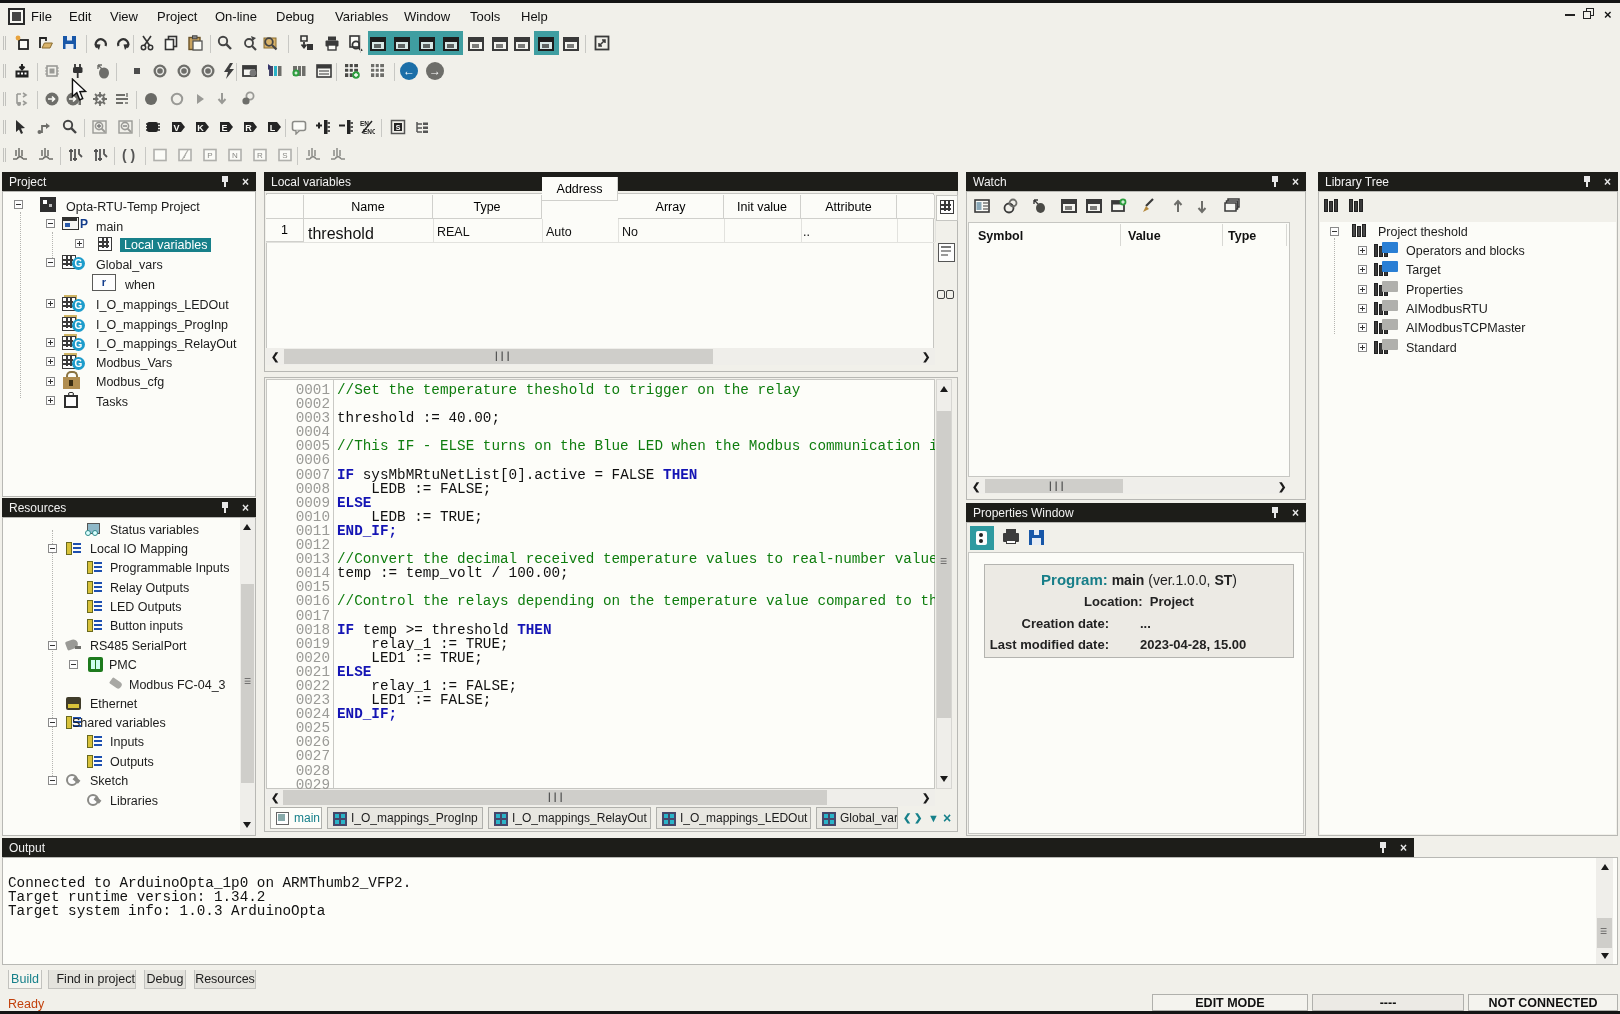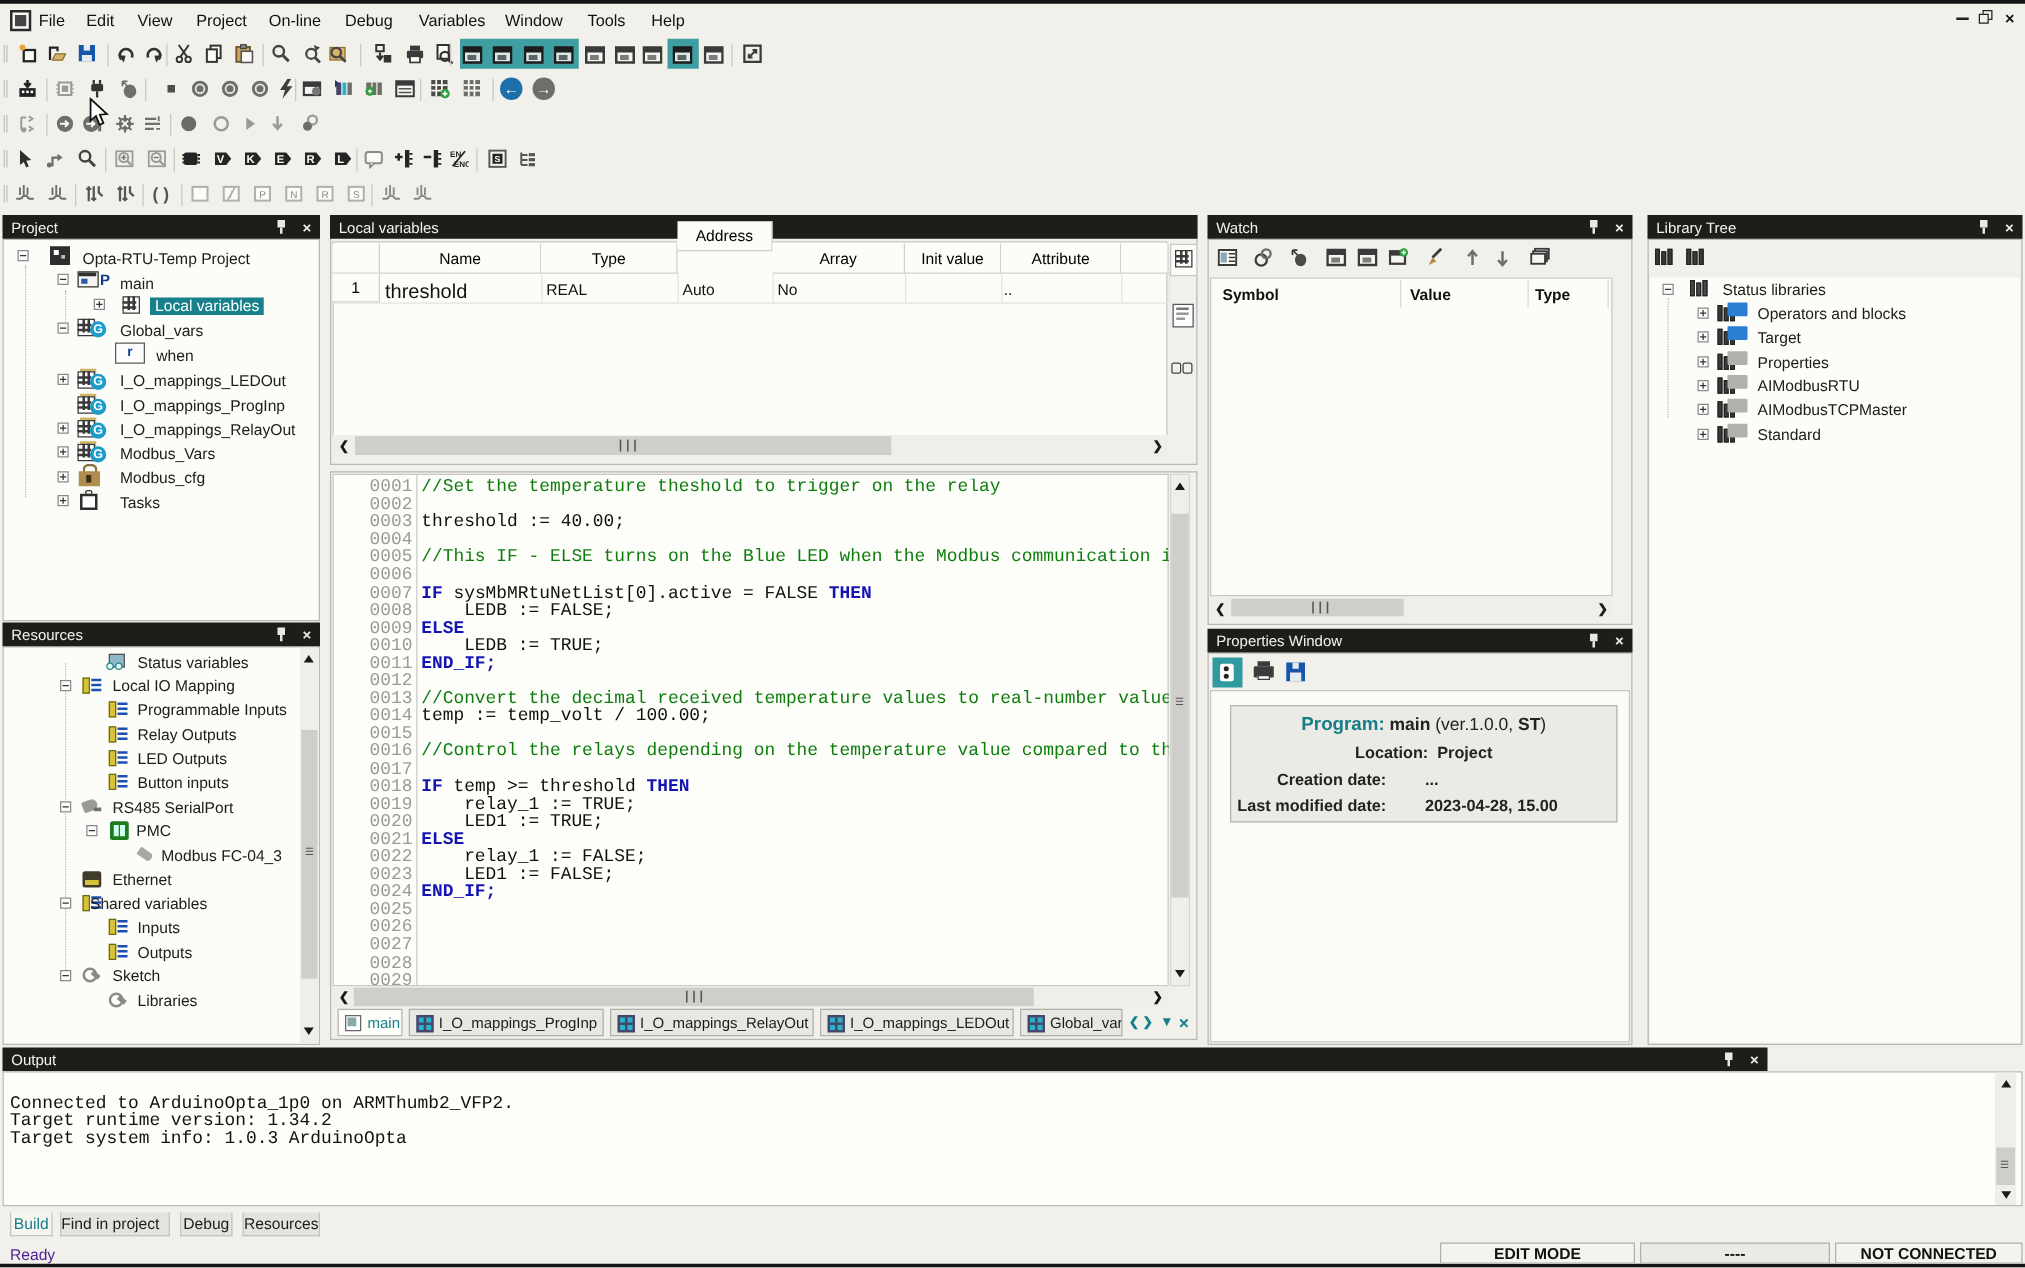--- a/index.html
+++ b/index.html
@@ -805,21 +805,21 @@
     <div class="abs" style="left:5px;top:2px;width:4px;height:11px;background:#3a3a3a;border:1px solid #222"></div>
     <div class="abs" style="left:10px;top:0px;width:4px;height:13px;background:#3a3a3a;border:1px solid #222"></div>
   </div>
 <div class="abs" style="left:1320px;top:222px;width:296px;height:612px;background:#fcfcf8"></div>
 <div class="eb" style="left:1330px;top:227px"></div>
 <div class="abs" style="left:1352px;top:224px;width:16px;height:14px">
     <div class="abs" style="left:0px;top:0px;width:4px;height:13px;background:#4a4a4a;border:1px solid #222"></div>
     <div class="abs" style="left:5px;top:2px;width:4px;height:11px;background:#4a4a4a;border:1px solid #222"></div>
     <div class="abs" style="left:10px;top:0px;width:4px;height:13px;background:#4a4a4a;border:1px solid #222"></div>
   </div>
-<div class="trow tree" style="left:1378px;top:223px">Status libraries</div>
+<div class="trow tree" style="left:1378px;top:223px">Project theshold</div>
 <div class="abs" style="left:1334px;top:238px;width:1px;height:96px;border-left:1px dotted #b5b5b1"></div>
 <div class="eb plus" style="left:1358px;top:246.0px"></div>
 <div class="abs" style="left:1374px;top:244.0px;width:16px;height:14px">
     <div class="abs" style="left:0px;top:0px;width:4px;height:13px;background:#3a3a3a;border:1px solid #222"></div>
     <div class="abs" style="left:5px;top:2px;width:4px;height:11px;background:#3a3a3a;border:1px solid #222"></div>
     <div class="abs" style="left:10px;top:0px;width:4px;height:13px;background:#3a3a3a;border:1px solid #222"></div>
   </div>
 <div class="abs" style="left:1382px;top:242.0px;width:16px;height:11px;background:#2a7fd4;border-radius:1px"></div>
 <div class="trow tree" style="left:1406px;top:242.0px">Operators and blocks</div>
 <div class="eb plus" style="left:1358px;top:265.3px"></div>
@@ -865,18 +865,18 @@
 
 <div class="ttl" style="left:2px;top:838px;width:1412px">Output<span class="sp"></span><span class="pin"></span><span class="tx">×</span></div>
 <div class="abs" style="left:2px;top:857px;width:1616px;height:108px;background:#fdfdf9;border:1px solid #b8b8b4"></div>
 <div class="abs mono" style="left:8px;top:876px;font-size:14.3px;line-height:14.2px;color:#111">Connected to ArduinoOpta_1p0 on ARMThumb2_VFP2.<br>Target runtime version: 1.34.2<br>Target system info: 1.0.3 ArduinoOpta</div>
 <div class="abs" style="left:1596px;top:858px;width:17px;height:106px;background:#efeeea"></div>
 <div class="abs" style="left:1601px;top:864px;width:0;height:0;border-left:4px solid transparent;border-right:4px solid transparent;border-bottom:6px solid #1a1a1a"></div>
 <div class="abs" style="left:1601px;top:953px;width:0;height:0;border-left:4px solid transparent;border-right:4px solid transparent;border-top:6px solid #1a1a1a"></div>
 <div class="abs" style="left:1597px;top:918px;width:15px;height:30px;background:#cfceca"></div>
 <div class="grip" style="left:1600px;top:928px">☰</div>
 <div class="abs" style="left:8px;top:970px;width:34px;height:19px;background:#f6f5f0;border:1px solid #c2c2be;border-top:none;color:#17808a;font-size:12.5px;text-align:center;line-height:18px">Build</div>
-<div class="abs" style="left:48px;top:970px;width:88px;height:19px;background:#e4e3dd;border:1px solid #c2c2be;border-top:none;color:#1c1c1c;font-size:12.5px;text-align:left;line-height:18px">Find in project</div>
+<div class="abs" style="left:48px;top:970px;width:88px;height:19px;background:#e4e3dd;border:1px solid #c2c2be;border-top:none;color:#1c1c1c;font-size:12.5px;text-align:right;line-height:18px">Find in project</div>
 <div class="abs" style="left:144px;top:970px;width:42px;height:19px;background:#e4e3dd;border:1px solid #c2c2be;border-top:none;color:#1c1c1c;font-size:12.5px;text-align:center;line-height:18px">Debug</div>
 <div class="abs" style="left:194px;top:970px;width:62px;height:19px;background:#e4e3dd;border:1px solid #c2c2be;border-top:none;color:#1c1c1c;font-size:12.5px;text-align:center;line-height:18px">Resources</div>
-<div class="abs" style="left:8px;top:997px;font-size:12.5px;color:#4c1d95">Ready</div>
+<div class="abs" style="left:8px;top:997px;font-size:12.5px;color:#c2410c">Ready</div>
 <div class="abs" style="left:1152px;top:994px;width:156px;height:17px;background:#f4f3ee;border:1px solid #b0b0ac;font-size:12.5px;font-weight:bold;text-align:center;line-height:16px;color:#111">EDIT MODE</div>
 <div class="abs" style="left:1312px;top:994px;width:152px;height:17px;background:#eceae5;border:1px solid #b0b0ac;font-size:12.5px;font-weight:bold;text-align:center;line-height:16px;color:#111">----</div>
 <div class="abs" style="left:1468px;top:994px;width:150px;height:17px;background:#f4f3ee;border:1px solid #b0b0ac;font-size:12.5px;font-weight:bold;text-align:center;line-height:16px;color:#111">NOT CONNECTED</div>
 </body></html>

